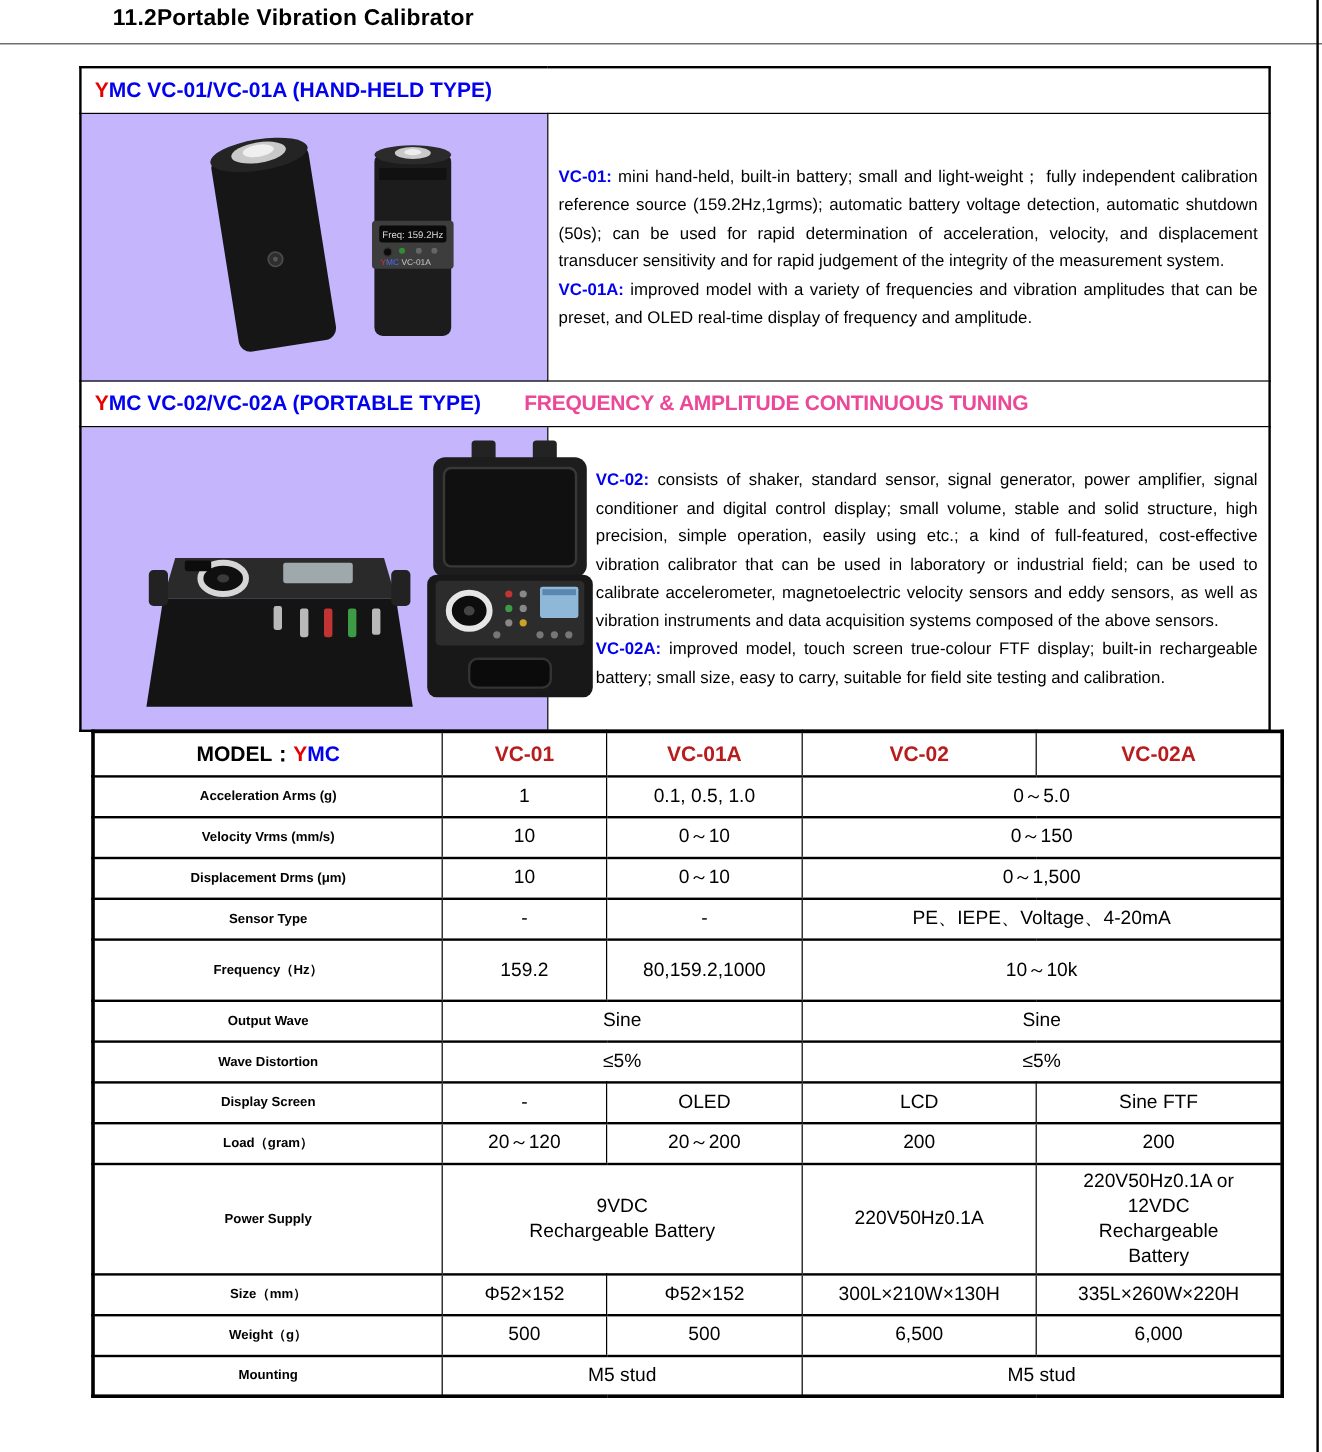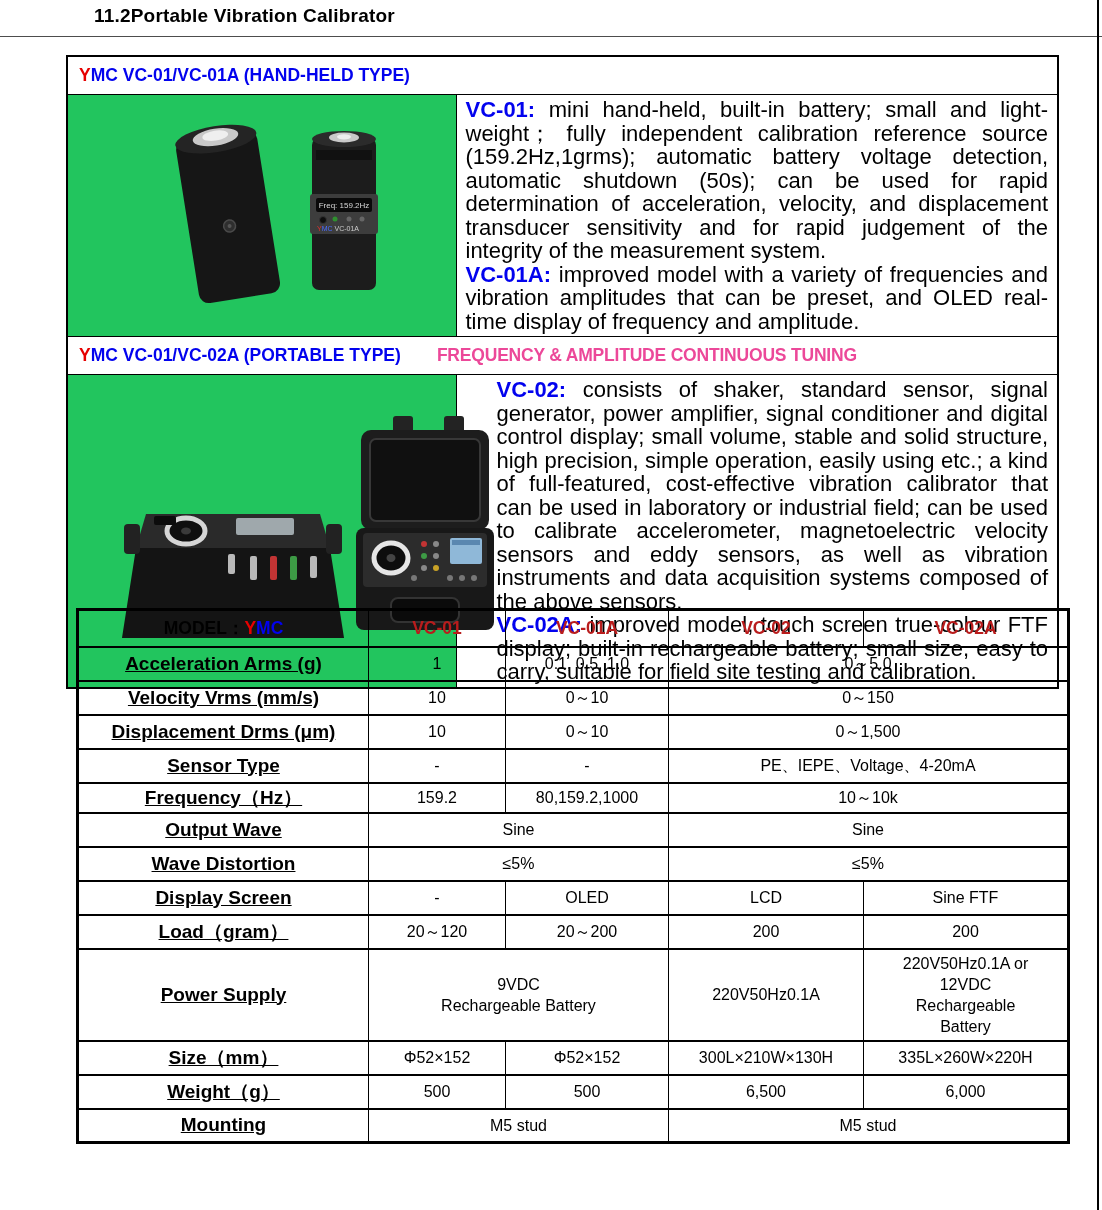--- a/index.html
+++ b/index.html
@@ -15,42 +15,42 @@
   .page-right-edge{position:absolute;left:1097px;top:0;width:2px;height:1210px;background:#000;}
 
   
   table{border-collapse:collapse;table-layout:fixed;}
   .products-table{position:absolute;left:66px;top:55px;width:991px;border:2px solid #000;}
   .products-table td{border:1px solid #000;vertical-align:middle;}
   .section-header-cell{height:33px;padding:2px 10px 2px 11px;font-size:17.5px;font-weight:bold;white-space:nowrap;}
   .t-red{color:#e60000;}
   .t-blue{color:#0202ee;text-align:center;}
   .t-black{color:#ec4899;margin-left:36px;letter-spacing:-0.2px;text-align:right;}
-  .photo-cell{width:389px;text-align:right;vertical-align:middle;background:#22c55e;}
+  .photo-cell{width:389px;text-align:right;vertical-align:middle;background:#c4b5fd;}
   .photo-row-1 .photo-cell, .photo-row-1 .desc-cell{height:215px;}
   .photo-row-2 .photo-cell, .photo-row-2 .desc-cell{height:245px;padding-left:40px;}
   .desc-cell{padding:3px 9px 3px 9px;vertical-align:top;}
-  .desc-cell p{margin:0;font-size:22px;line-height:23.5px;text-align:justify;}
+  .desc-cell p{margin:0;font-size:14px;line-height:23.5px;text-align:justify;}
   .desc-label{color:#0202ee;font-weight:bold;}
 
   
   .spec-table{position:absolute;left:76px;top:608px;width:991px;border:3px solid #000;}
   .spec-table th,.spec-table td{
     border-left:1px solid #000;border-right:1px solid #000;
     border-top:2px solid #000;border-bottom:2px solid #000;
     text-align:center;vertical-align:middle;padding:1px 4px;
   }
   .spec-table thead tr{height:37px;}
   .spec-table tbody tr{height:34px;}
-  .spec-table tbody tr:nth-child(5){height:28px;}
+  .spec-table tbody tr:nth-child(5){height:51px;}
   .spec-table tbody tr:nth-child(10){height:92px;}
   .spec-table thead th{font-size:17.5px;font-weight:bold;}
   .spec-col-header{color:#b91c1c;}
   .model-label{color:#000;}
-  .spec-table tbody th{font-size:19px;font-weight:bold;text-decoration:underline;}
+  .spec-table tbody th{font-size:11px;font-weight:bold;}
   .spec-table tbody td{font-size:16px;font-weight:normal;white-space:pre-line;line-height:21px;}
 </style>
 </head>
 <body>
 
 <div class="page-title">
   <span class="num">11.2</span><span>Portable Vibration Calibrator</span>
 </div>
 <div class="top-rule"></div>
 <div class="page-right-edge"></div>
@@ -96,21 +96,21 @@
         </g>
       </svg>
     </td>
     <td class="desc-cell">
       <p><span class="desc-label">VC-01:</span><span> mini hand-held, built-in battery; small and light-weight； fully independent calibration reference source (159.2Hz,1grms); automatic battery voltage detection, automatic shutdown (50s); can be used for rapid determination of acceleration, velocity, and displacement transducer sensitivity and for rapid judgement of the integrity of the measurement system.</span></p>
       <p><span class="desc-label">VC-01A:</span><span> improved model with a variety of frequencies and vibration amplitudes that can be preset, and OLED real-time display of frequency and amplitude.</span></p>
     </td>
   </tr>
   <tr>
     <td colspan="2" class="section-header-cell">
-      <span class="t-red">Y</span><span class="t-blue">MC VC-01/VC-02A (PORTABLE TYPE)</span><span class="t-black">FREQUENCY &amp; AMPLITUDE CONTINUOUS TUNING</span>
+      <span class="t-red">Y</span><span class="t-blue">MC VC-02/VC-02A (PORTABLE TYPE)</span><span class="t-black">FREQUENCY &amp; AMPLITUDE CONTINUOUS TUNING</span>
     </td>
   </tr>
   <tr class="photo-row-2">
     <td class="photo-cell">
       <svg width="389" height="245" viewBox="0 0 389 245">
 
         <g>
           <polygon points="38,108 212,108 222,142 28,142" fill="#2a2a2a"></polygon>
           <polygon points="28,142 222,142 236,232 14,232" fill="#141414"></polygon>
           <rect x="16" y="118" width="16" height="30" rx="4" fill="#222"></rect>

